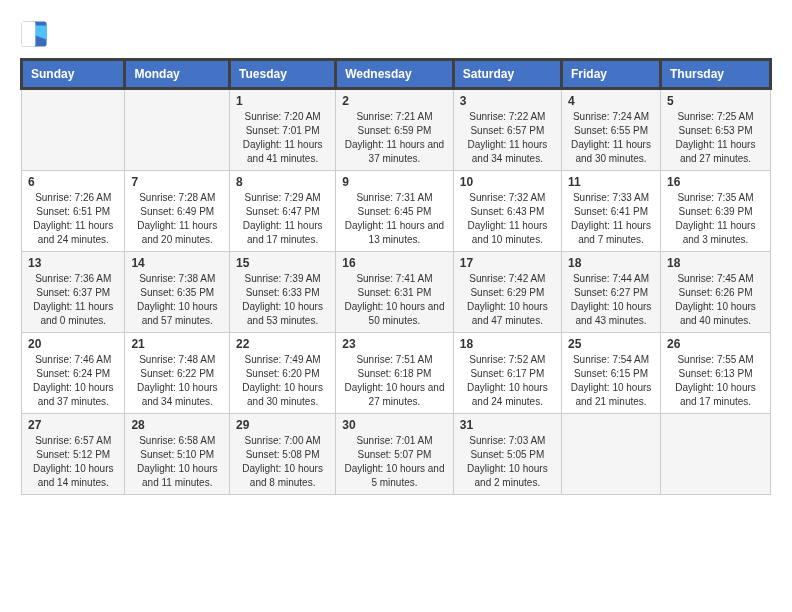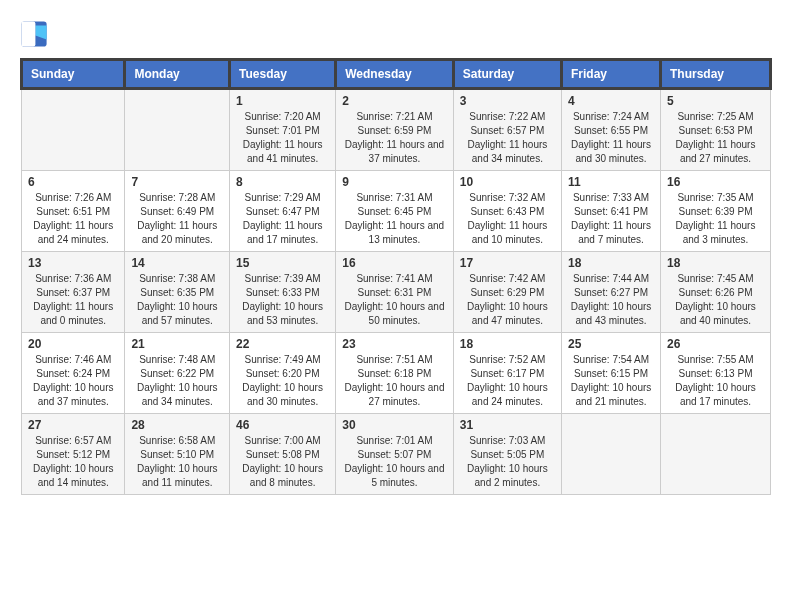--- a/index.html
+++ b/index.html
@@ -247,21 +247,21 @@
       <tr>
         <td>
           <span class="day-number">27</span>
           <div class="cell-content">Sunrise: 6:57 AM<br>Sunset: 5:12 PM<br>Daylight: 10 hours and 14 minutes.</div>
         </td>
         <td>
           <span class="day-number">28</span>
           <div class="cell-content">Sunrise: 6:58 AM<br>Sunset: 5:10 PM<br>Daylight: 10 hours and 11 minutes.</div>
         </td>
         <td>
-          <span class="day-number">46</span>
+          <span class="day-number">29</span>
           <div class="cell-content">Sunrise: 7:00 AM<br>Sunset: 5:08 PM<br>Daylight: 10 hours and 8 minutes.</div>
         </td>
         <td>
           <span class="day-number">30</span>
           <div class="cell-content">Sunrise: 7:01 AM<br>Sunset: 5:07 PM<br>Daylight: 10 hours and 5 minutes.</div>
         </td>
         <td>
           <span class="day-number">31</span>
           <div class="cell-content">Sunrise: 7:03 AM<br>Sunset: 5:05 PM<br>Daylight: 10 hours and 2 minutes.</div>
         </td>

